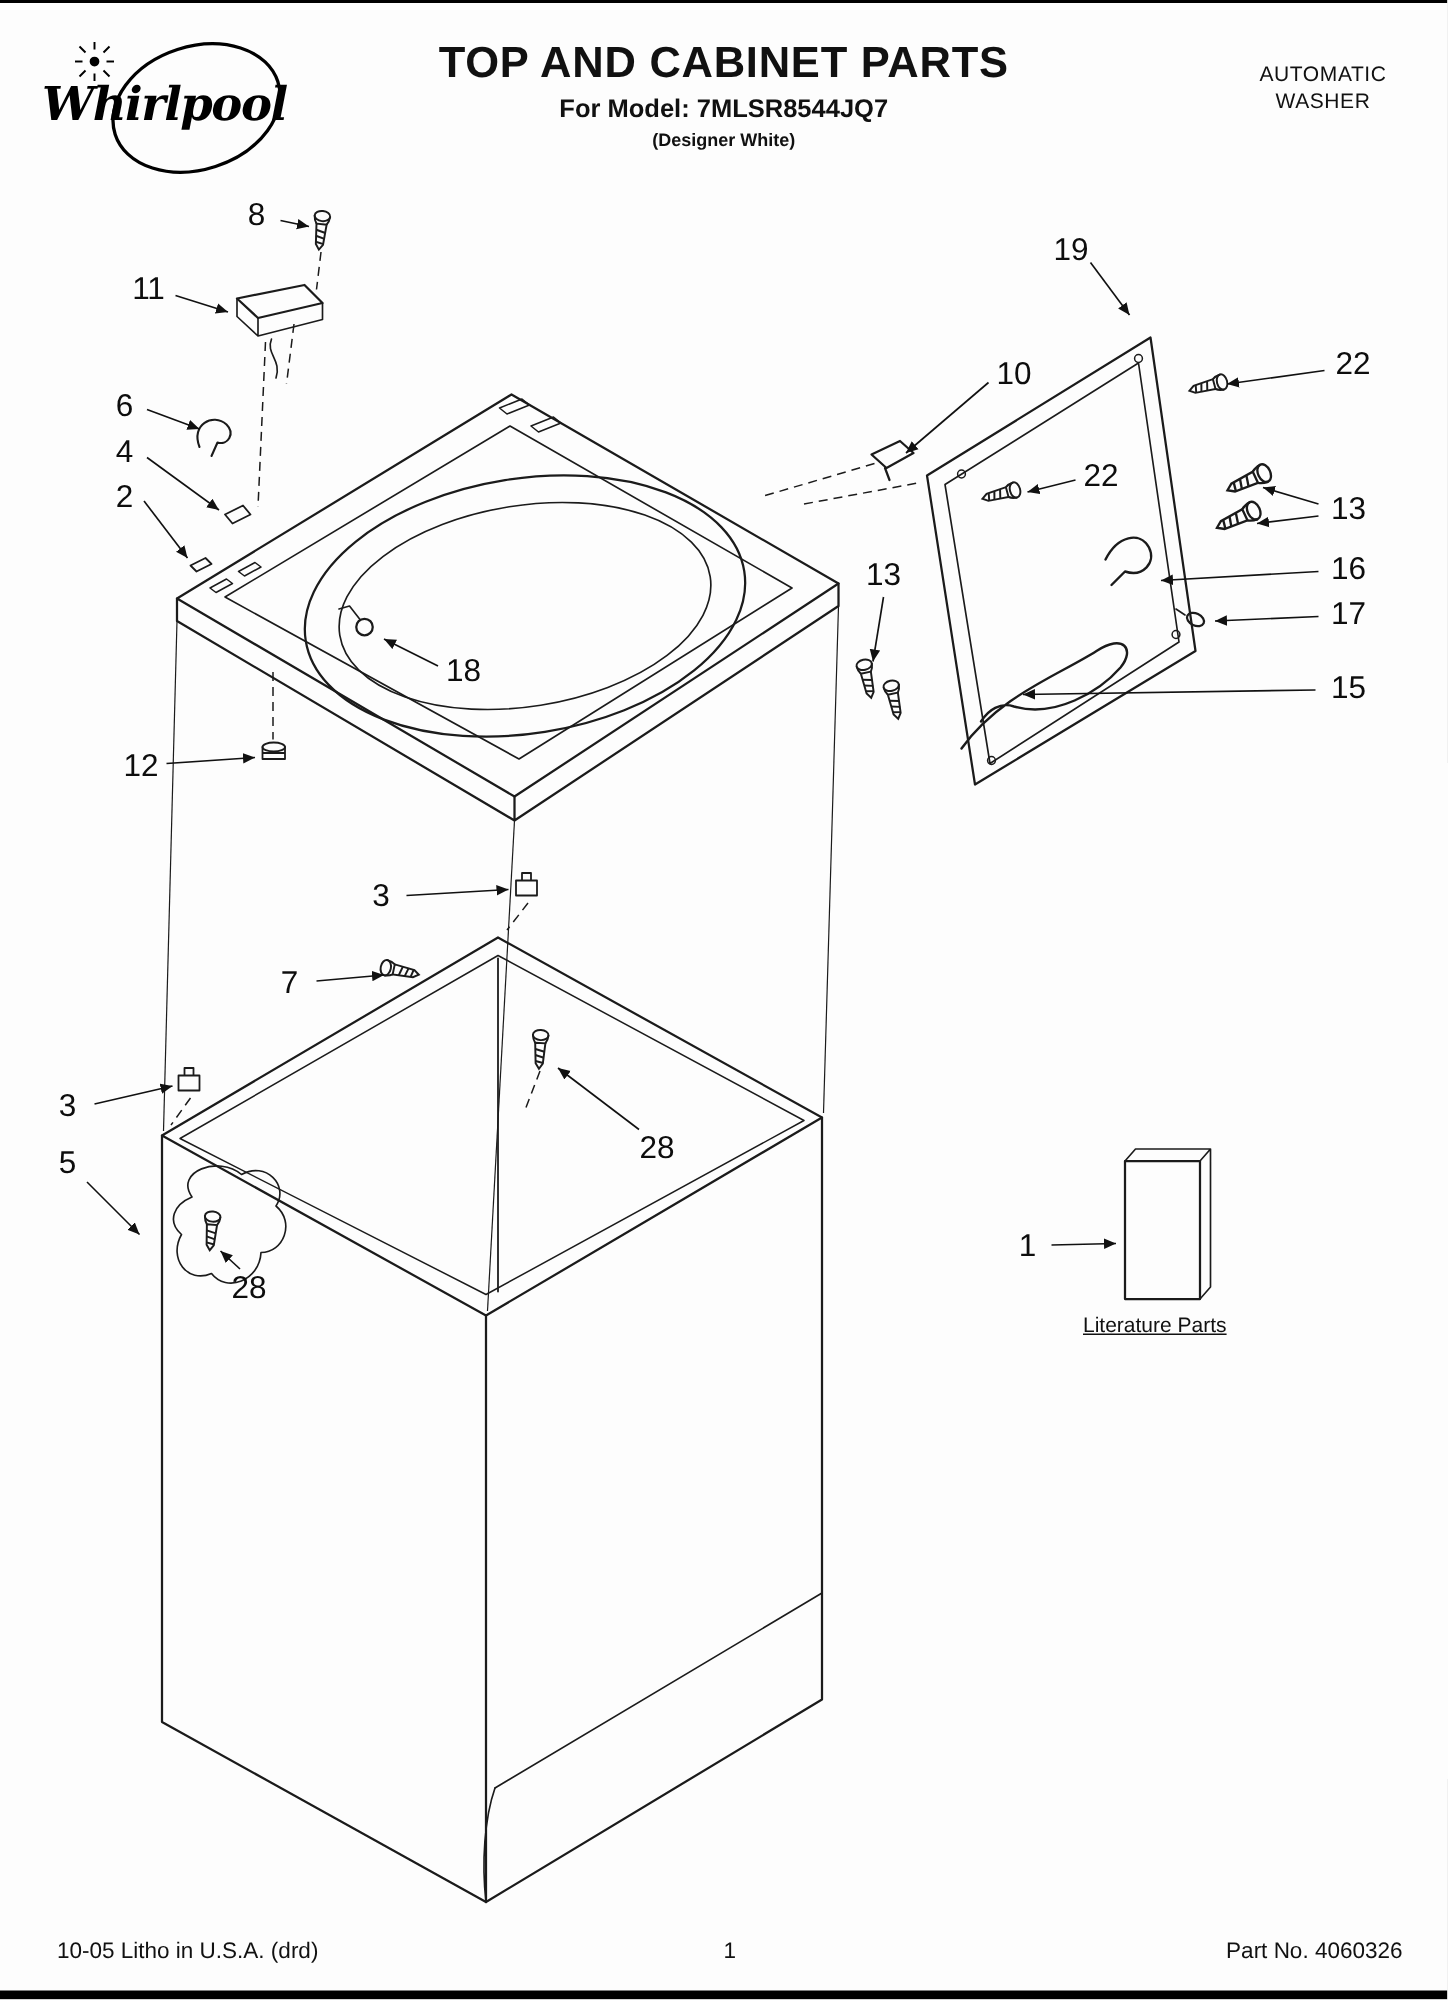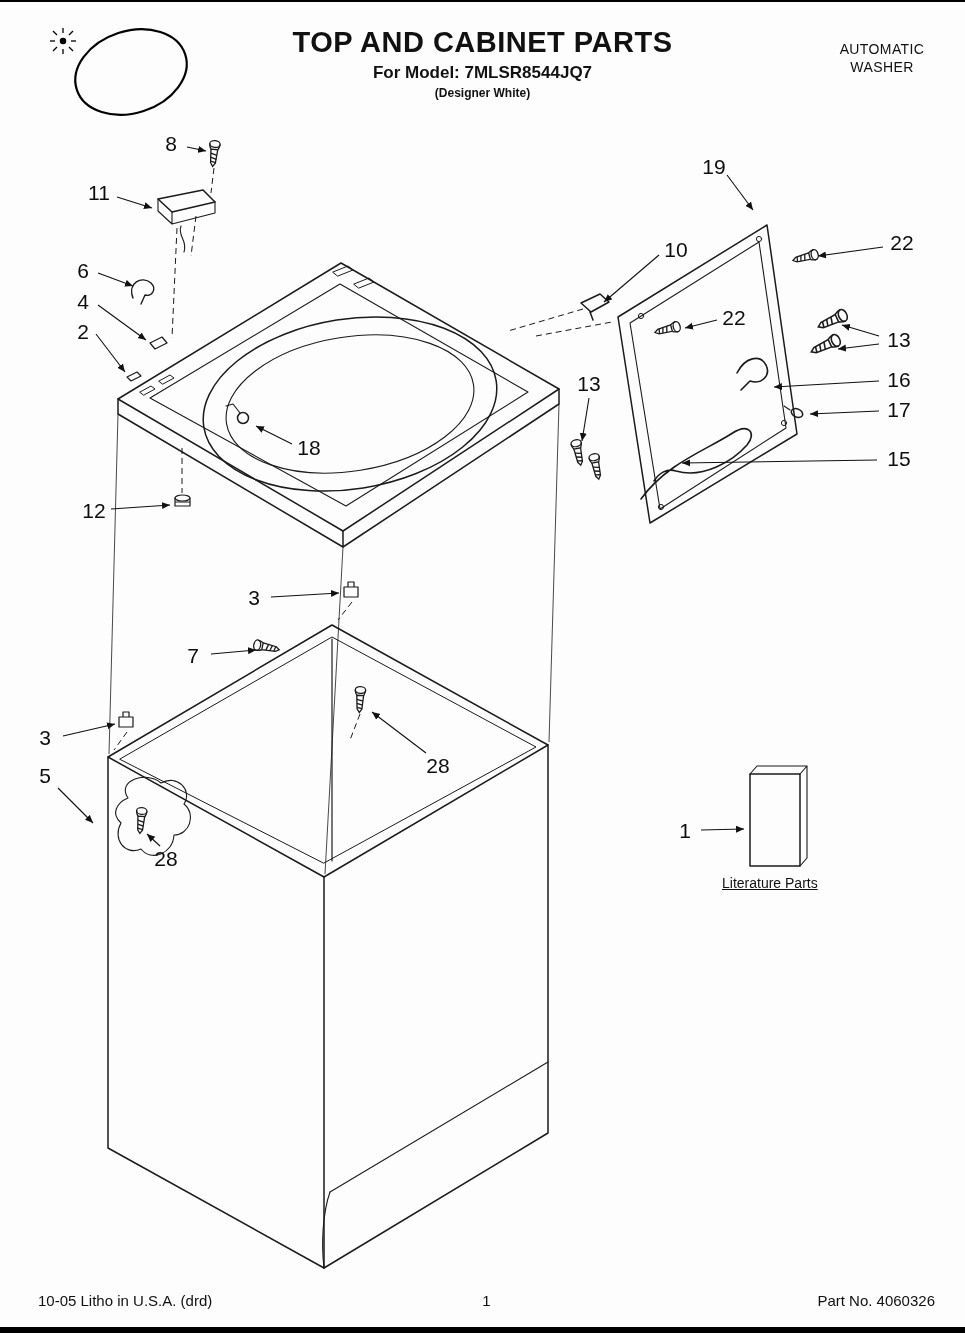--- a/index.html
+++ b/index.html
@@ -207,20 +207,23 @@
       <line x1="271" y1="597" x2="339" y2="593"></line>
       <line x1="211" y1="654" x2="256" y2="650"></line>
       <line x1="63" y1="736" x2="115" y2="724"></line>
       <line x1="58" y1="788" x2="93" y2="823"></line>
       <line x1="426" y1="753" x2="372" y2="712"></line>
       <line x1="160" y1="846" x2="147" y2="834"></line>
       <line x1="701" y1="830" x2="744" y2="829"></line>
     </g>
   </svg>
 
+  <div class="logo">
+    <div class="logo-text">Whirlpool</div>
+  </div>
 
   <div class="title-block">
     <h1 class="page-title">TOP AND CABINET PARTS</h1>
     <div class="model-line">For Model: 7MLSR8544JQ7</div>
     <div class="color-line">(Designer White)</div>
   </div>
 
   <div class="right-block">
     <div>AUTOMATIC</div>
     <div>WASHER</div>

